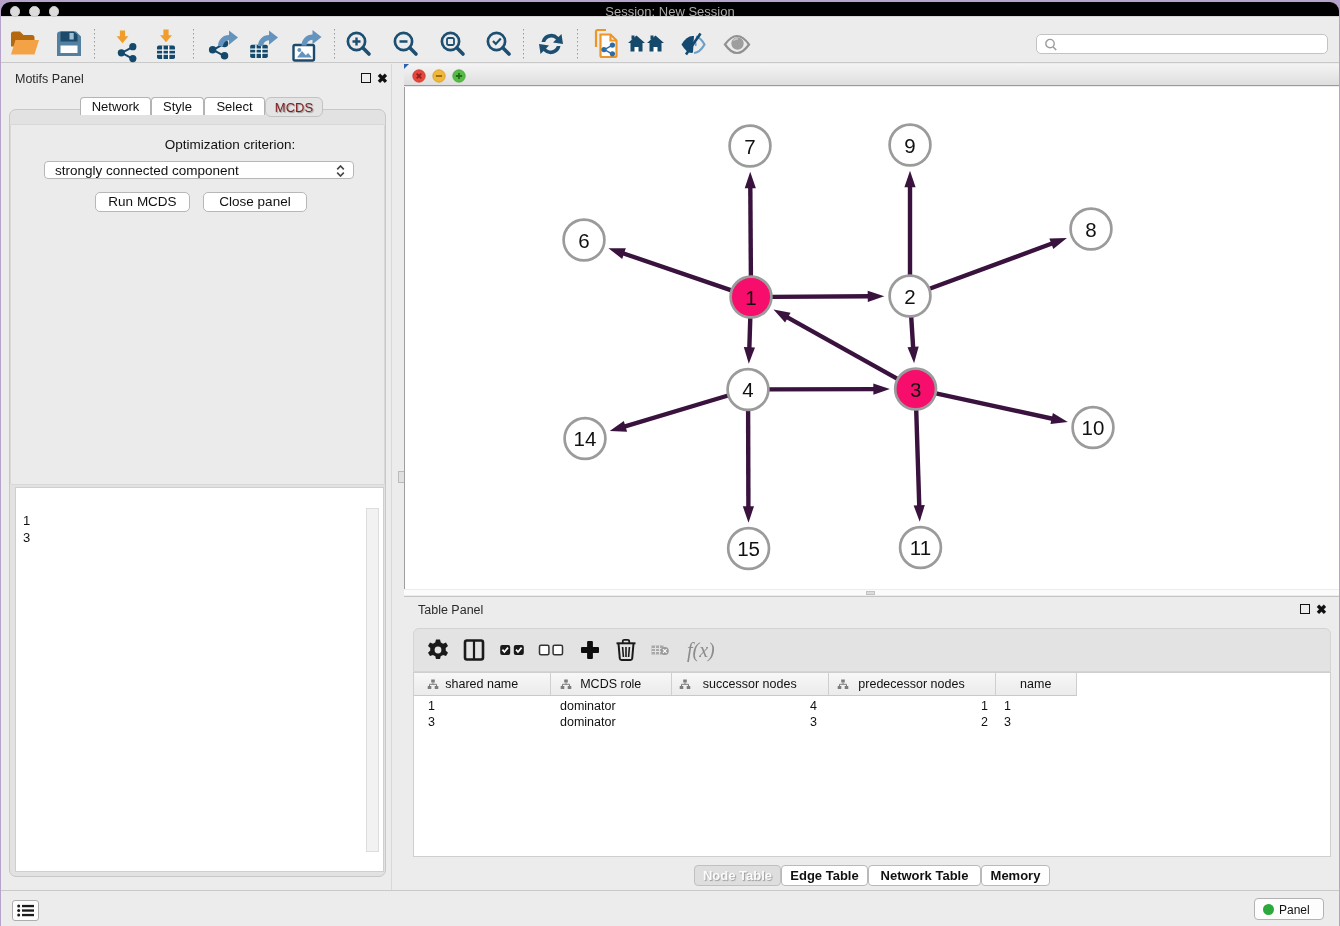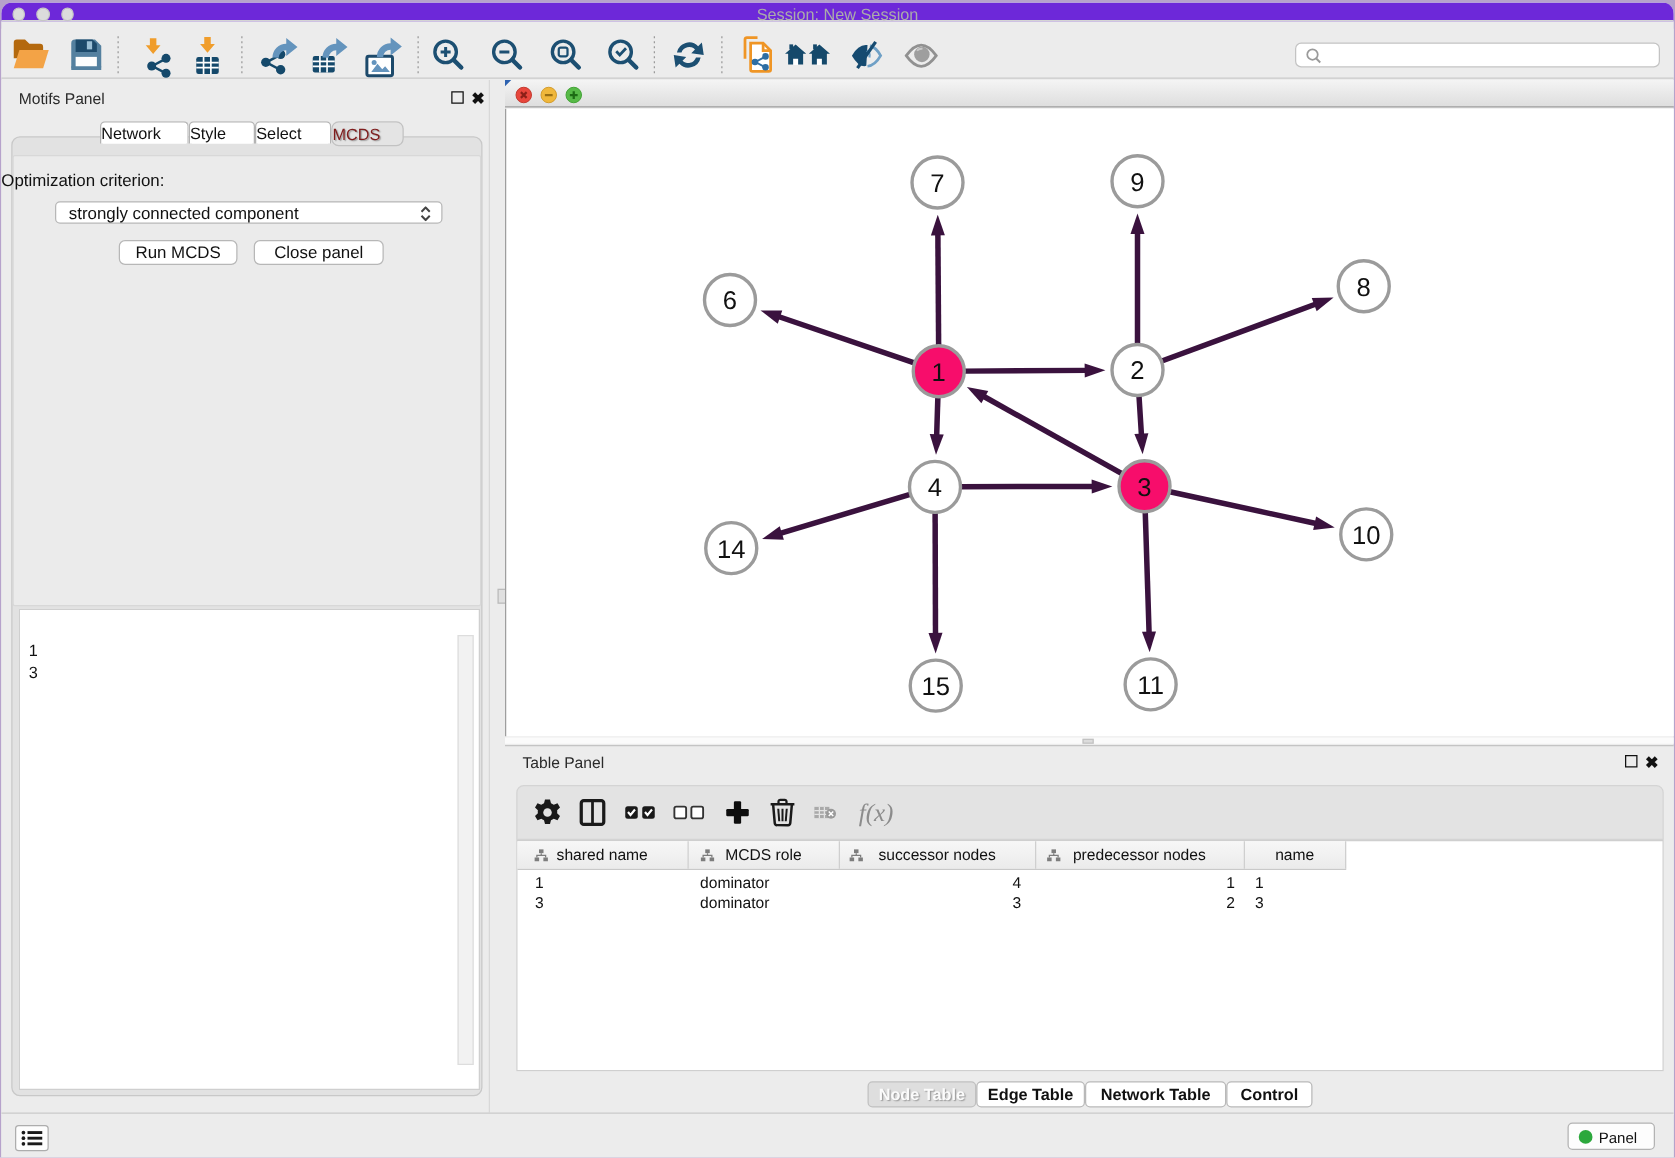--- a/index.html
+++ b/index.html
@@ -1,33 +1,33 @@
 <!DOCTYPE html>
 <html><head><meta charset="utf-8">
 <style>
 *{margin:0;padding:0;box-sizing:border-box}
 html,body{width:1340px;height:926px;overflow:hidden}
 body{background:#b6a2cb;font-family:"Liberation Sans",sans-serif;position:relative}
 #win{position:absolute;left:1px;top:2px;width:1338px;height:924px;background:#ececec;border-radius:9px 9px 0 0;overflow:hidden}
 
-#titlebar{position:absolute;left:0;top:0;width:100%;height:15px;background:#6d28d9;border-bottom:1px solid #d4d4d4}
+#titlebar{position:absolute;left:0;top:0;width:100%;height:15px;background:#000000;border-bottom:1px solid #d4d4d4}
 .tl{position:absolute;top:4px;width:10.5px;height:10.5px;border-radius:50%;background:#dcdcdc;border:1px solid #c6c6c6}
 #ttext{position:absolute;top:2px;left:0;width:100%;text-align:center;font-size:13px;color:#ababab}
 
 #toolbar{position:absolute;left:0;top:21px;width:100%;height:40px;background:#ececec;border-bottom:1px solid #c9c9c9}
 #search{position:absolute;left:1035px;top:32px;width:292px;height:20px;background:#fff;border:1px solid #c3c3c3;border-radius:5px}
 
 #cpanel{position:absolute;left:0;top:62px;width:391px;height:828px;background:#ececec;border-right:1px solid #d8d8d8}
 .ptitle{font-size:12.5px;color:#2b2b2b}
 .pfloat{position:absolute;width:10px;height:10px;border:1.6px solid #111}
 .pclose{position:absolute;font-size:13px;font-weight:bold;color:#111;line-height:11px}
-.tab{position:absolute;z-index:3;top:33px;height:18px;background:#fff;border:1px solid #b3b3b3;border-bottom:none;border-radius:4px 4px 0 0;font-size:13px;color:#111;line-height:18px}
+.tab{position:absolute;z-index:3;top:33px;height:18px;background:#fff;border:1px solid #b3b3b3;border-bottom:none;border-radius:4px 4px 0 0;font-size:13px;color:#111;text-align:center;line-height:18px}
 #tabpane{position:absolute;left:8px;top:45px;width:377px;height:768px;background:#e2e2e2;border:1px solid #c8c8c8;border-radius:7px}
 #innerbox{position:absolute;left:9px;top:60px;width:375px;height:361px;background:#ebebeb;border:1px solid #d8d8d8;border-radius:2px}
-#optlabel{position:absolute;left:0;top:73px;width:458px;text-align:left;font-size:13.5px;color:#111}
+#optlabel{position:absolute;left:0;top:73px;width:458px;text-align:center;font-size:13.5px;color:#111}
 #dropdown{position:absolute;left:43px;top:96.5px;width:310px;height:18.5px;background:#fff;border:1px solid #b7b7b7;border-radius:4px;font-size:13.5px;color:#111;line-height:17px;padding-left:10px}
 .btn{position:absolute;top:128px;height:20px;background:#fff;border:1px solid #b7b7b7;border-radius:5px;font-size:13.5px;color:#111;text-align:center;line-height:18px}
 #resultbox{position:absolute;left:14px;top:423px;width:369px;height:385px;background:#fff;border:1px solid #cfcfcf}
 #fieldset{position:absolute;left:5px;top:13px;width:360px;height:354px;border:1px solid #9b9b9b}
 #legend{position:absolute;left:6px;top:-7px;background:#fff;padding:0 3px;font-size:12.5px;color:#111}
 #resulttext{position:absolute;left:7px;top:24px;font-size:13px;color:#111;line-height:17px}
 #rscroll{position:absolute;right:4px;top:20px;width:13px;height:344px;background:#f2f2f2;border:1px solid #ddd}
 
 #ghandle{position:absolute;left:397px;top:469px;width:7px;height:12px;background:#e0e0e0;border:1px solid #bbb}
 
@@ -408,21 +408,21 @@
       <div class="trow" style="left:590px;top:26px">1</div>
       <div class="trow" style="left:14px;top:42px">3</div>
       <div class="trow" style="left:146px;top:42px">dominator</div>
       <div class="trow" style="left:258px;top:42px;width:145px;text-align:right">3</div>
       <div class="trow" style="left:414px;top:42px;width:160px;text-align:right">2</div>
       <div class="trow" style="left:590px;top:42px">3</div>
     </div>
     <div class="btab" style="left:290px;width:87px;background:#dedede;color:#fbfbfb;text-shadow:1px 1px 1px #9a9a9a;border-color:#c0c0c0">Node Table</div>
     <div class="btab" style="left:377px;width:87px">Edge Table</div>
     <div class="btab" style="left:464px;width:113px">Network Table</div>
-    <div class="btab" style="left:577px;width:69px">Control</div>
+    <div class="btab" style="left:577px;width:69px">Memory</div>
   </div>
   <div id="statusbar">
     <div id="listbtn">
       <svg width="17" height="13" viewBox="0 0 17 13" style="position:absolute;left:4px;top:3px">
         <g fill="#1a1a1a">
             <circle cx="1.7" cy="2" r="1.5"></circle>
             <circle cx="1.7" cy="6.5" r="1.5"></circle>
             <circle cx="1.7" cy="11" r="1.5"></circle>
         <rect x="5" y="0.9" width="12" height="2.3"></rect>
             <rect x="5" y="5.4" width="12" height="2.3"></rect>

